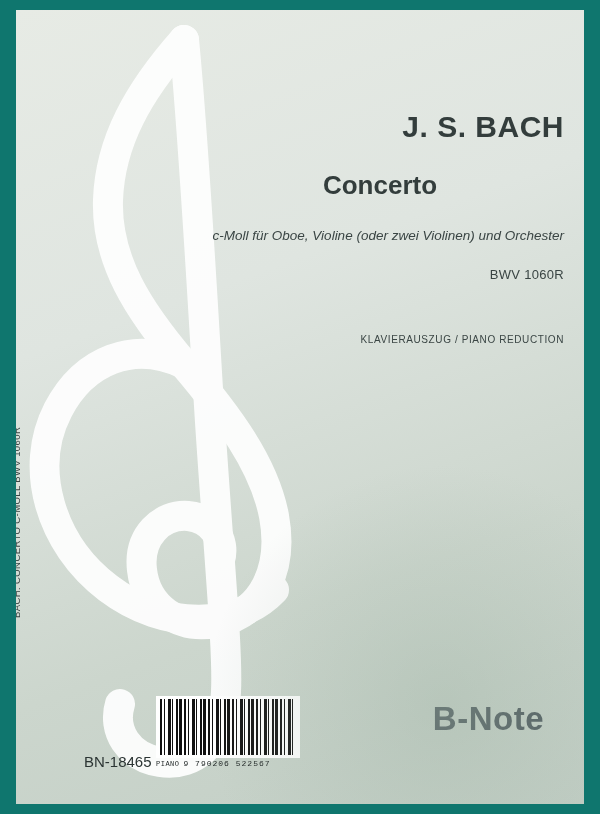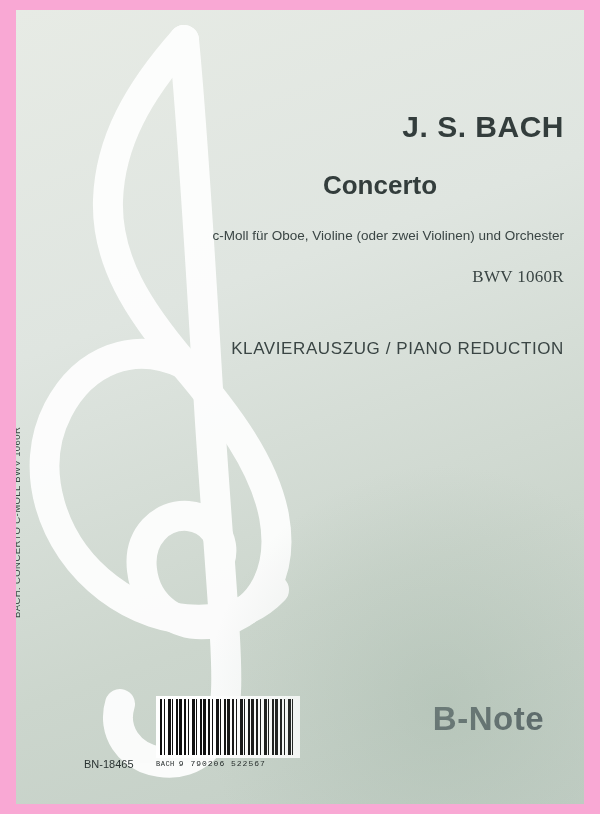--- a/index.html
+++ b/index.html
@@ -11,21 +11,21 @@
     width: 600px;
     height: 814px;
     font-family: "Liberation Sans", sans-serif;
     overflow: hidden;
   }
 
   #cover {
     position: relative;
     width: 600px;
     height: 814px;
-    background: #f9a8d4;
+    background: #0f766e;
     overflow: hidden;
   }
 
   
   .sheet {
     position: absolute;
     left: 16px;
     top: 10px;
     width: 568px;
     height: 794px;
@@ -82,30 +82,30 @@
     margin: 0 0 26px 0;
     line-height: 1.1;
     text-align: center;
   }
   .subtitle-de,
   .subtitle-en {
     font-size: 13.5px;
     color: #3a4544;
     line-height: 1.45;
     margin: 0;
+    font-style: italic;
   }
   .bwv {
-    font-size: 17px;
+    font-size: 13px;
     color: #3a4544;
     margin: 22px 0 12px 0;
     letter-spacing: 0.3px;
-    font-family: Liberation Serif, serif;
   }
   .reduction {
-    font-size: 17px;
+    font-size: 10px;
     color: #3a4544;
     margin: 52px 0 0 0;
     letter-spacing: 0.6px;
   }
 
   
   .publisher {
     position: absolute;
     right: 40px;
     bottom: 66px;
@@ -169,21 +169,21 @@
     letter-spacing: 1px;
   }
   .ismn-label {
     font-size: 7px;
     letter-spacing: 0.5px;
   }
   .cat-number {
     position: absolute;
     left: 56px;
     bottom: 34px;
-    font-size: 11px;
+    font-size: 15px;
     color: #2b3433;
     font-family: "Liberation Sans", sans-serif;
     padding-left: 12px;
   }
 </style>
 </head>
 <body>
 
 <div id="cover">
   <div class="sheet">
@@ -227,19 +227,19 @@
 
     <div class="spine">BACH: CONCERTO C-MOLL BWV 1060R</div>
 
     <div class="cat-number">BN-18465</div>
 
     <div class="barcode-area">
       <div class="barcode">
         <div class="bars"></div>
       </div>
       <div class="barcode-numbers">
-        <span class="ismn-label">BACH</span>
+        <span class="ismn-label">PIANO</span>
         <span class="ismn-digits">9 790206 522567</span>
       </div>
     </div>
 
   </div>
 </div>
 
 </body></html>

